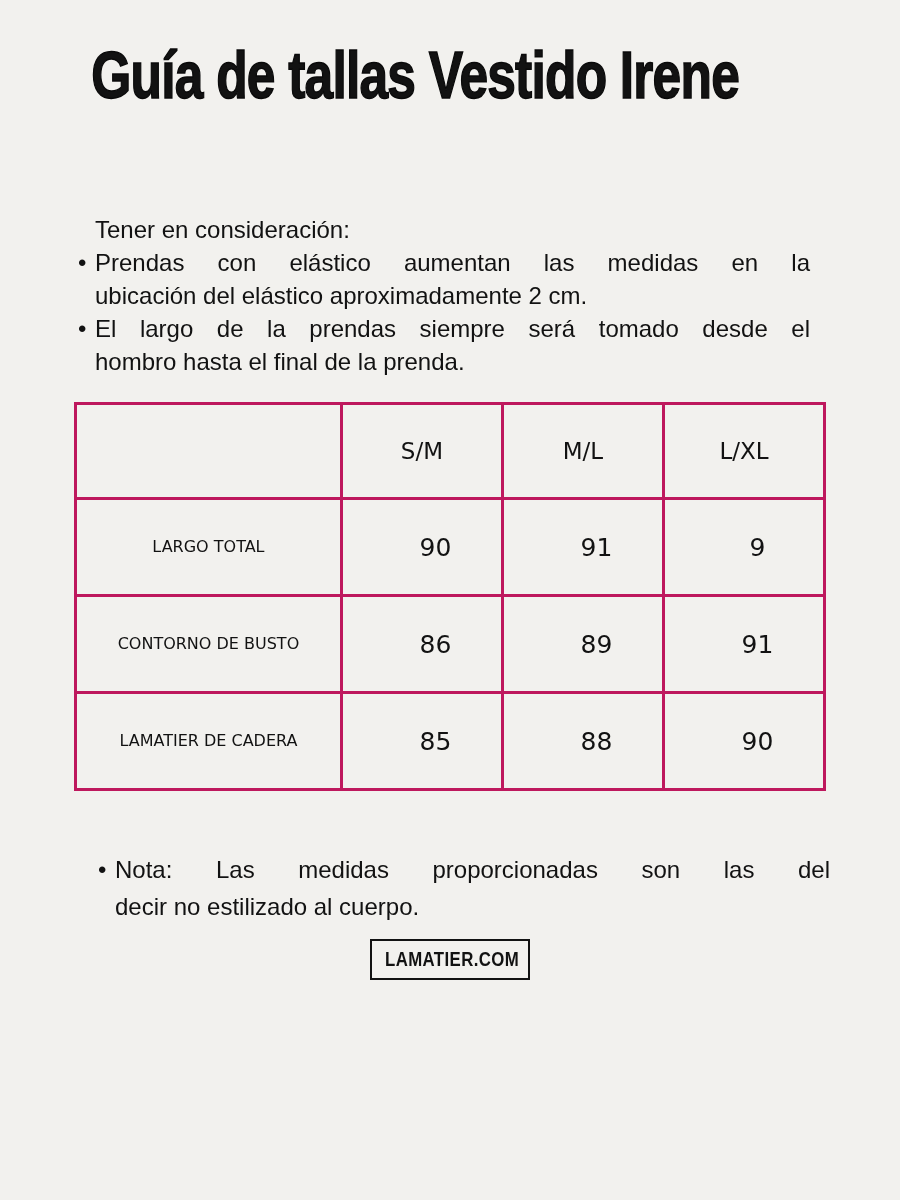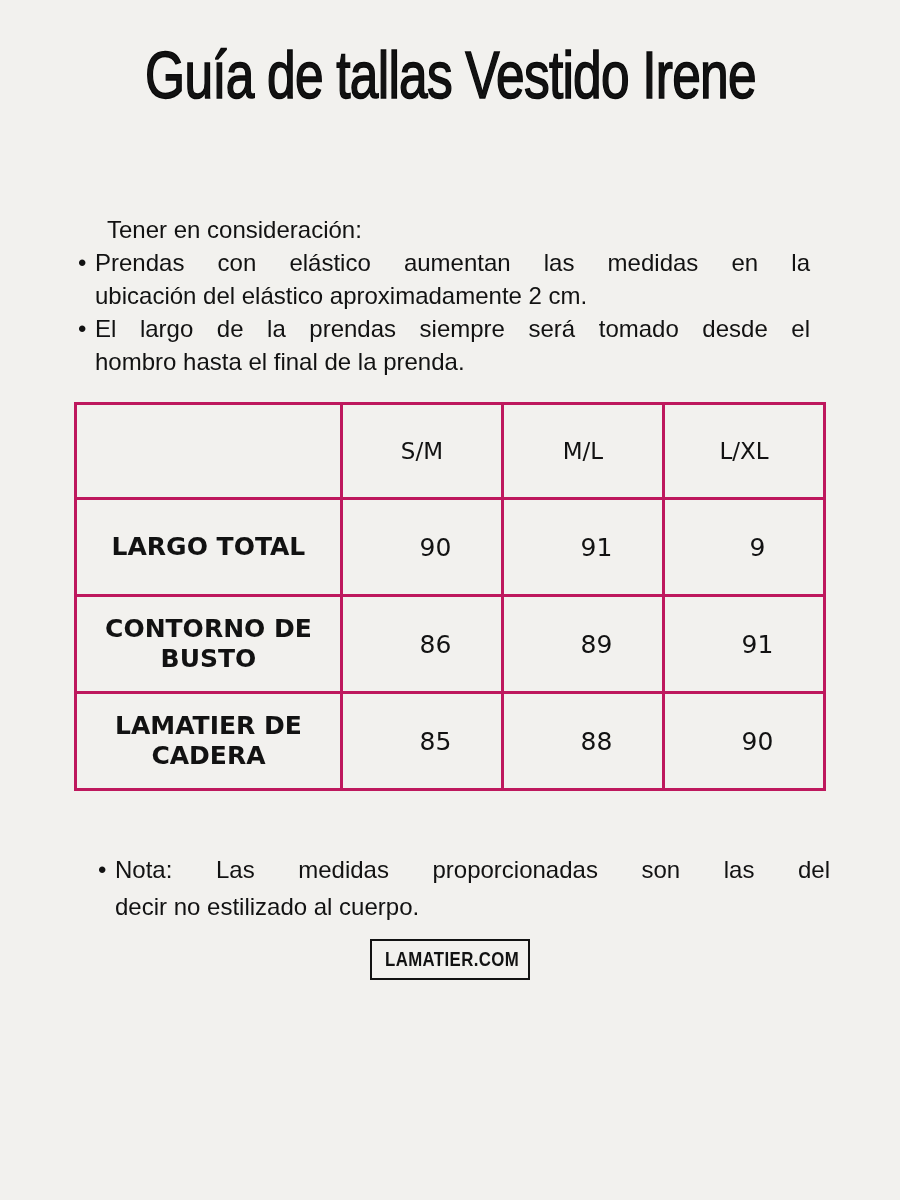--- a/index.html
+++ b/index.html
@@ -8,41 +8,40 @@
     background: #F2F1EE;
     color: #121212;
     font-family: "Liberation Sans", sans-serif;
     overflow: hidden;
   }
   .page { width: 900px; height: 1200px; position: relative; }
 
   
   .title {
     margin: 42px 0 0 0;
-    text-align: center;
     font-size: 66px;
     line-height: 66px;
-    font-weight: normal;
+    font-weight: bold;
     white-space: nowrap;
   }
   .title .squeeze {
     display: inline-block;
     transform: scaleX(0.78);
     transform-origin: center;
     -webkit-text-stroke: 1.5px #0a0a0a;
     letter-spacing: -1px;
   }
 
   
   .considerations {
     margin: 105px 90px 0 78px;
     font-size: 24px;
     line-height: 33px;
   }
-  .considerations .heading { margin-left: 29px; }
+  .considerations .heading { margin-left: 17px; }
   .bullet-row { display: flex; align-items: flex-start; }
   .bullet-row .dot { width: 17px; flex: none; font-size: 24px; }
   .bullet-row .bullet-text { flex: none; width: 715px; }
 
   .jline { text-align: justify; text-align-last: justify; }
   .jline.last { text-align-last: left; }
 
   
   table.size-table {
     width: 752px;
@@ -54,21 +53,21 @@
   table.size-table td {
     border: 3px solid #be185d;
     text-align: center;
     vertical-align: middle;
     background: #F2F1EE;
   }
   .col-label { width: 35.5%; }
   .col-size  { width: 21.5%; }
   tr.head-row td { height: 90px; font-size: 23px; font-weight: 500; }
   tr.data-row td { height: 92px; }
-  td.row-label { font-size: 25px; font-weight: 700; padding: 0 21px; line-height: 30px; }
+  td.row-label { font-size: 16px; font-weight: 400; padding: 0 21px; line-height: 30px; }
   td.cell-value { font-size: 25px; font-weight: 500; padding-left: 28px; }
 
   
   .note-section {
     margin: 60px 70px 0 98px;
     font-size: 24px;
     line-height: 37px;
   }
   .note-section .dot { width: 17px; flex: none; font-size: 24px; }
   .note-section .bullet-text { flex: none; width: 715px; }

